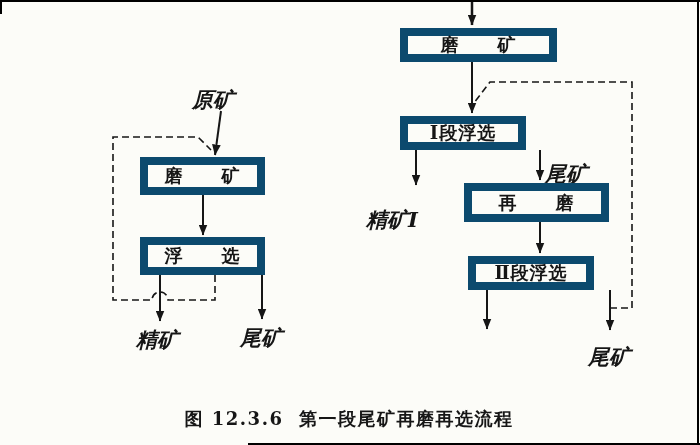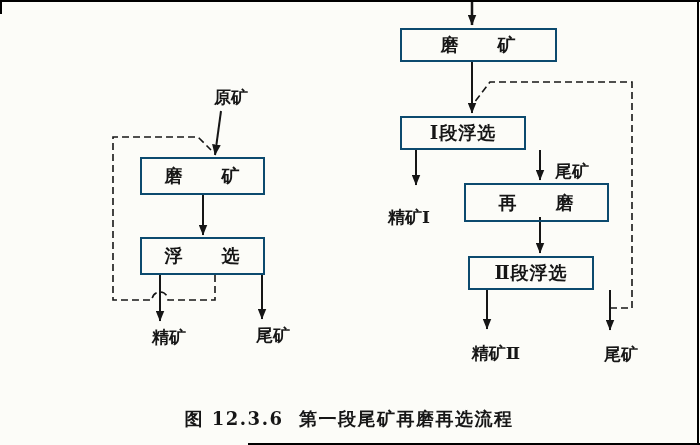--- a/index.html
+++ b/index.html
@@ -8,37 +8,38 @@
     width: 700px;
     height: 445px;
     background: #fcfcf8;
     overflow: hidden;
     font-family: "DejaVu Serif", "Liberation Serif", serif;
     color: #161616;
   }
   .box {
     position: absolute;
     box-sizing: border-box;
-    border: 2px solid #0c4a6e;
+    border: 8px solid #0c4a6e;
     background: transparent;
     display: flex;
     align-items: center;
     justify-content: center;
     font-size: 18px;
     font-weight: bold;
     letter-spacing: 1px;
     white-space: pre;
   }
   .lbl {
     position: absolute;
-    font-size: 17px;
+    font-size: 21px;
     font-weight: bold;
-    text-align: right;
+    text-align: left;
     line-height: 1.15;
     white-space: pre;
+    font-style: italic;
   }
   .caption {
     position: absolute;
     font-size: 18px;
     font-weight: bold;
     text-align: center;
     letter-spacing: 1.5px;
     white-space: pre;
   }
   svg.flow { position: absolute; left: 0; top: 0; }
@@ -77,21 +78,20 @@
   <div class="box" style="left:140px; top:237px; width:125px; height:38px;">浮　　选</div>
   <div class="lbl" style="left:136px; top:328px; width:50px;">精矿</div>
   <div class="lbl" style="left:240px; top:326px; width:50px;">尾矿</div>
 
   <div class="box" style="left:400px; top:28px; width:157px; height:34px;">磨　　矿</div>
   <div class="box" style="left:400px; top:116px; width:126px; height:34px;">Ⅰ段浮选</div>
   <div class="lbl" style="left:366px; top:196px; width:64px;margin-top:12px;">精矿Ⅰ</div>
   <div class="lbl" style="left:545px; top:162px; width:44px;">尾矿</div>
   <div class="box" style="left:464px; top:183px; width:145px; height:39px;">再　　磨</div>
   <div class="box" style="left:468px; top:256px; width:126px; height:34px;">Ⅱ段浮选</div>
-  <div class="lbl" style="left:456px; top:344px; width:64px;">精矿Ⅱ</div>
   <div class="lbl" style="left:588px; top:345px; width:50px;">尾矿</div>
 
   <div class="caption" style="left:149px; top:407px; width:400px;">图 12.3.6  第一段尾矿再磨再选流程</div>
 
   <div class="edge" style="left:0; top:0; width:700px; height:2px;"></div>
   <div class="edge" style="left:697px; top:0; width:2px; height:445px;"></div>
   <div class="edge" style="left:248px; top:443px; width:452px; height:2px;"></div>
   <div class="edge" style="left:0; top:0; width:2px; height:14px;"></div>
 
 </div>

